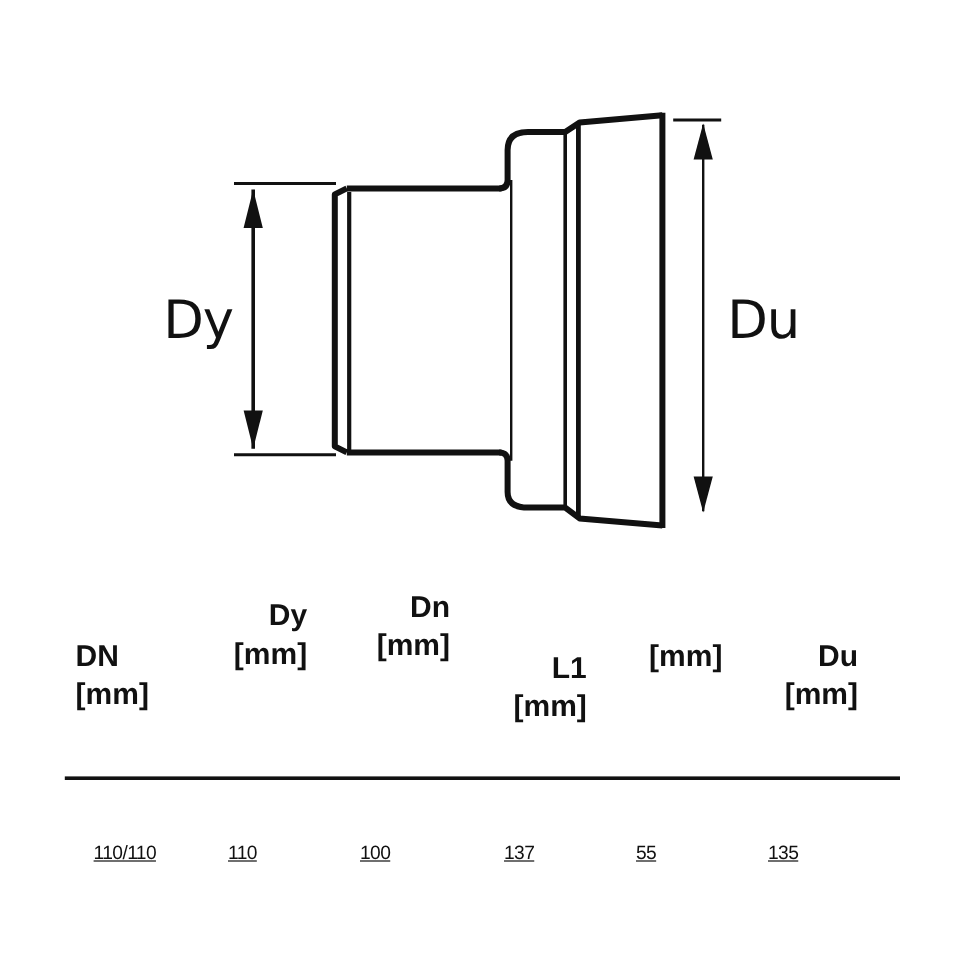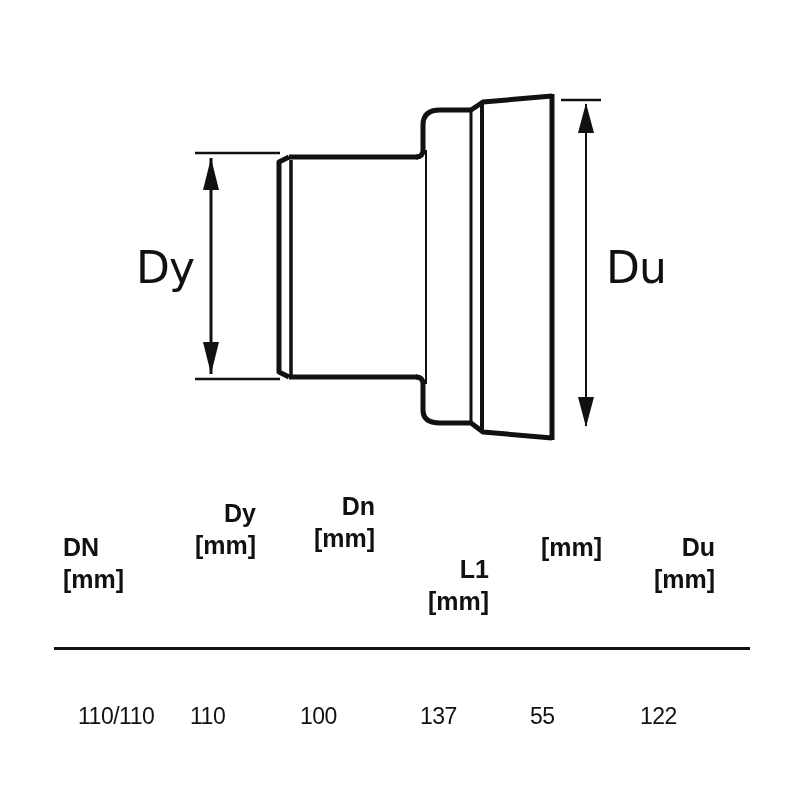--- a/index.html
+++ b/index.html
@@ -3,21 +3,21 @@
   <meta charset="utf-8">
   <style>
     html, body { margin: 0; padding: 0; background: #ffffff; }
     body { width: 800px; height: 800px; position: relative; overflow: hidden; font-family: "Liberation Sans", sans-serif; color: #111111; }
     #drawing { position: absolute; left: 0; top: 0; width: 800px; height: 460px; }
     .dim-label { position: absolute; font-family: "DejaVu Sans", sans-serif; font-size: 44px; font-weight: normal; color: #111; letter-spacing: -1px; }
     #label-dy { left: 136px; top: 242px; }
     #label-du { left: 606px; top: 242px; }
     .hdr { position: absolute; font-family: "Liberation Sans", sans-serif; font-weight: bold; font-size: 25px; line-height: 32px; color: #111; }
     .hdr.r { text-align: right; }
-    .cell { position: absolute; font-family: "Liberation Sans", sans-serif; font-size: 23px; color: #111; top: 703px; letter-spacing: -0.5px; }
+    .cell { position: absolute; font-family: "Liberation Sans", sans-serif; font-size: 16px; color: #111; top: 703px; letter-spacing: -0.5px; text-decoration: underline; }
     .cell.r { text-align: left; }
     #rule { position: absolute; left: 54px; top: 647px; width: 696px; height: 3px; background: #111; }
   </style>
 </head>
 <body>
 
 <svg id="drawing" viewBox="0 0 800 460" xmlns="http://www.w3.org/2000/svg">
   <defs>
     <marker id="arrow" viewBox="0 0 10 20" refX="5" refY="0" markerWidth="10" markerHeight="20" orient="auto-start-reverse" markerUnits="userSpaceOnUse">
       <path d="M0,18 L5,0 L10,18 Z" fill="#111"></path>
@@ -75,21 +75,21 @@
   <div class="hdr r" style="left:170px; width:86px; top:497px;">
     <div>Dy</div>
     <div>[mm]</div>
   </div>
 
   <div class="hdr r" style="left:280px; width:95px; top:490px;">
     <div>Dn</div>
     <div>[mm]</div>
   </div>
 
-  <div class="hdr r" style="left:400px; width:89px; top:553px;">
+  <div class="hdr r" style="left:400px; width:89px; top:541px;">
     <div>L1</div>
     <div>[mm]</div>
   </div>
 
   <div class="hdr r" style="left:510px; width:92px; top:531px;">
     <div>[mm]</div>
   </div>
 
   <div class="hdr r" style="left:620px; width:95px; top:531px;">
     <div>Du</div>
@@ -97,15 +97,15 @@
   </div>
 
   <div id="rule"></div>
 
   <div>
     <div class="cell" style="left:78px;">110/110</div>
     <div class="cell r" style="left:190px; width:66px;">110</div>
     <div class="cell r" style="left:300px; width:75px;">100</div>
     <div class="cell r" style="left:420px; width:69px;">137</div>
     <div class="cell r" style="left:530px; width:72px;">55</div>
-    <div class="cell r" style="left:640px; width:75px;">122</div>
+    <div class="cell r" style="left:640px; width:75px;">135</div>
   </div>
 </div>
 
 </body></html>

